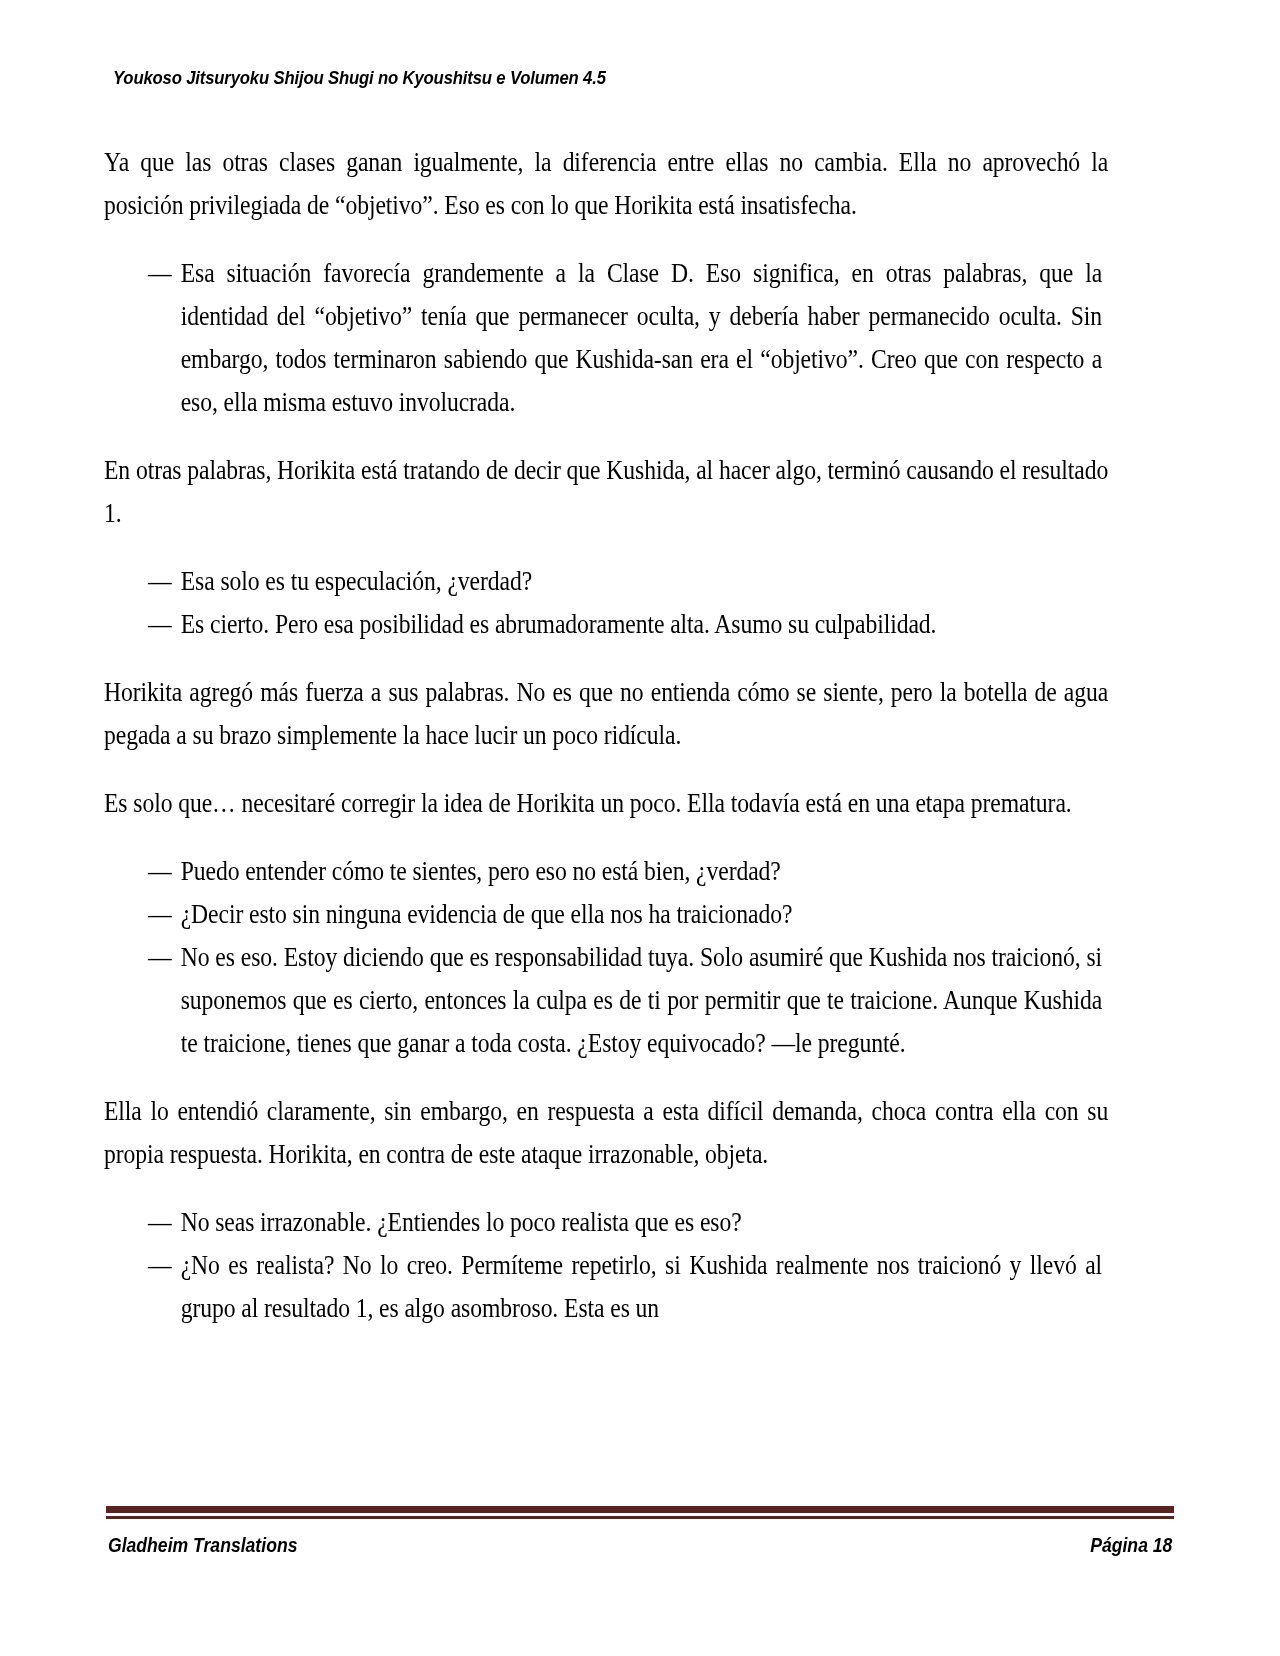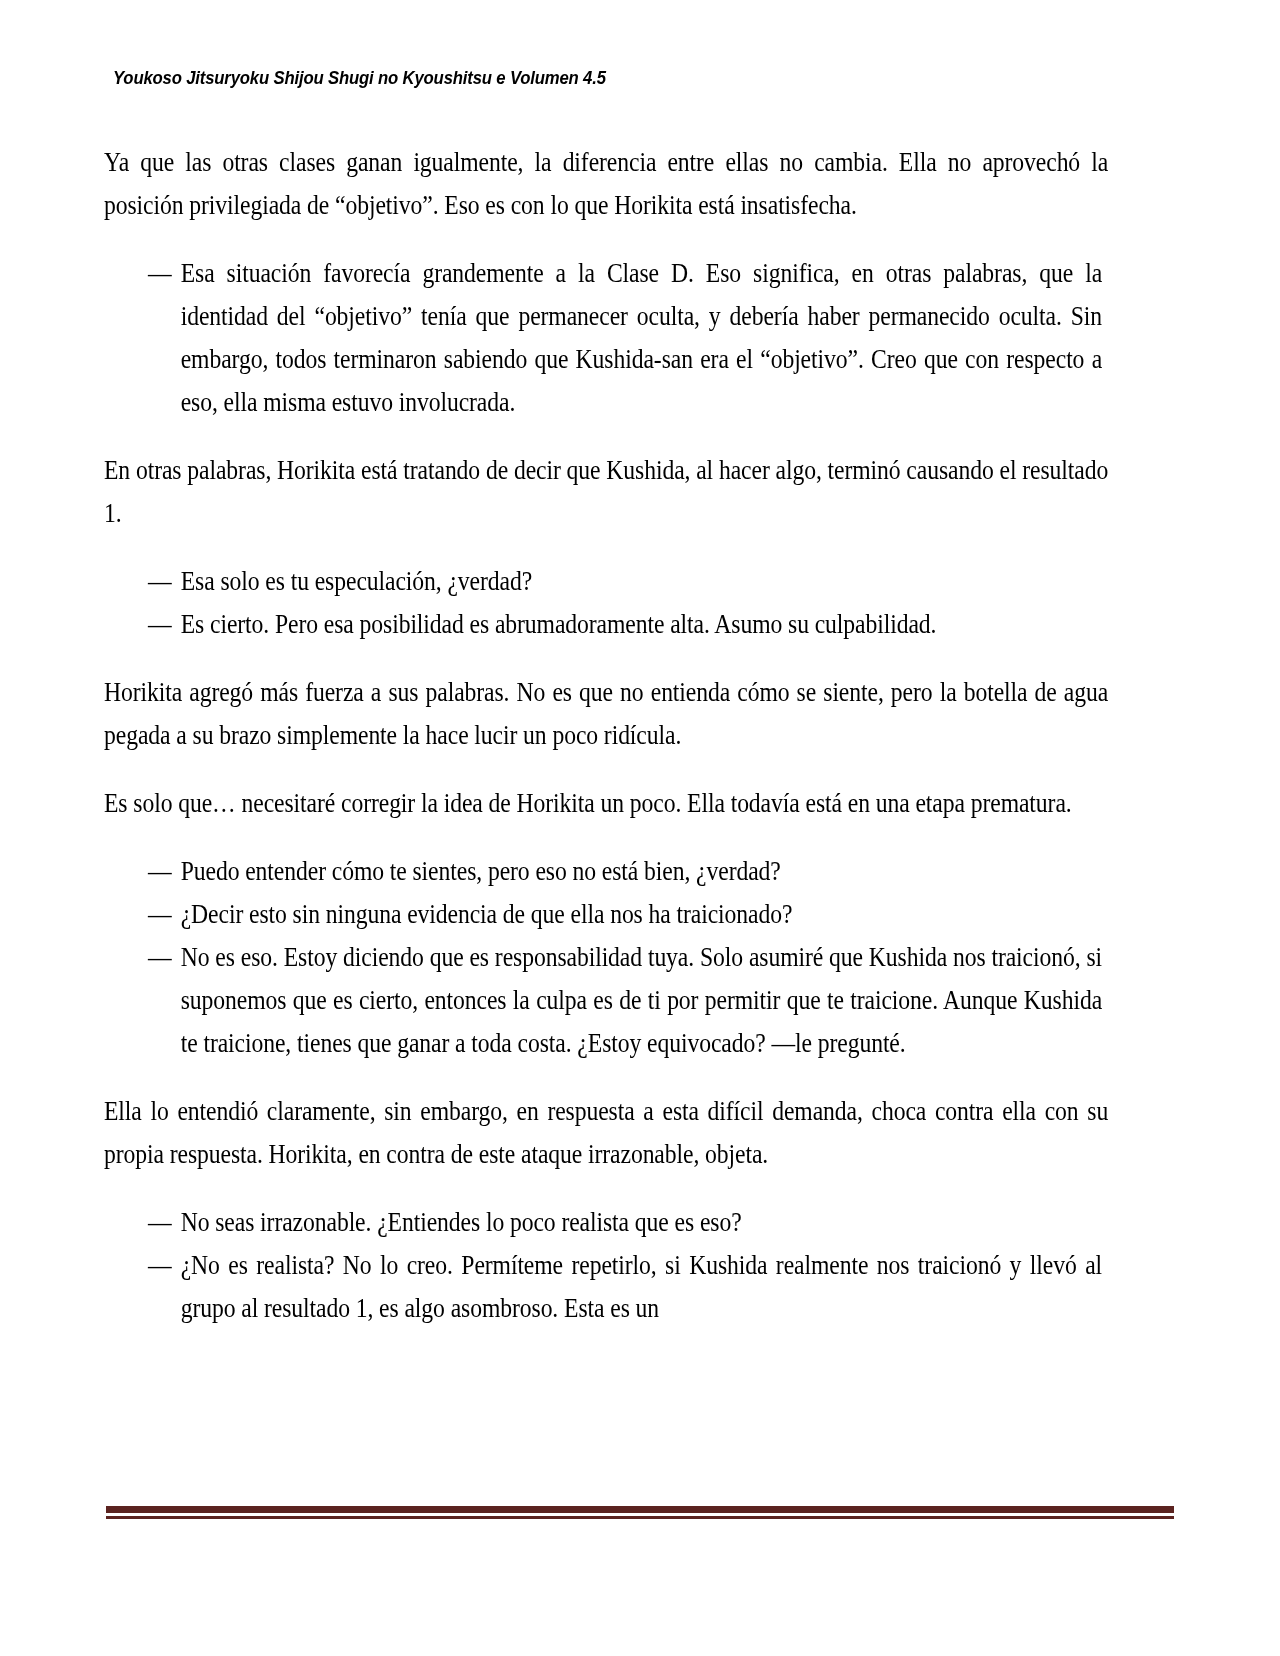--- a/index.html
+++ b/index.html
@@ -173,14 +173,18 @@
         <p class="dialogue-line"><span class="dash">—</span><span>¿No es realista? No lo creo. Permíteme repetirlo, si Kushida realmente nos traicionó y llevó al grupo al resultado 1, es algo asombroso. Esta es un</span></p>
       </div>
     </div>
 
   <div class="footer-rule">
     <div class="bar-thick"></div>
     <div class="bar-gap"></div>
     <div class="bar-thin"></div>
   </div>
 
+  <div class="page-footer">
+    <div class="footer-left">Gladheim Translations</div>
+    <div class="footer-right">Página 18</div>
+  </div>
 
 </div>
 
 </body></html>

